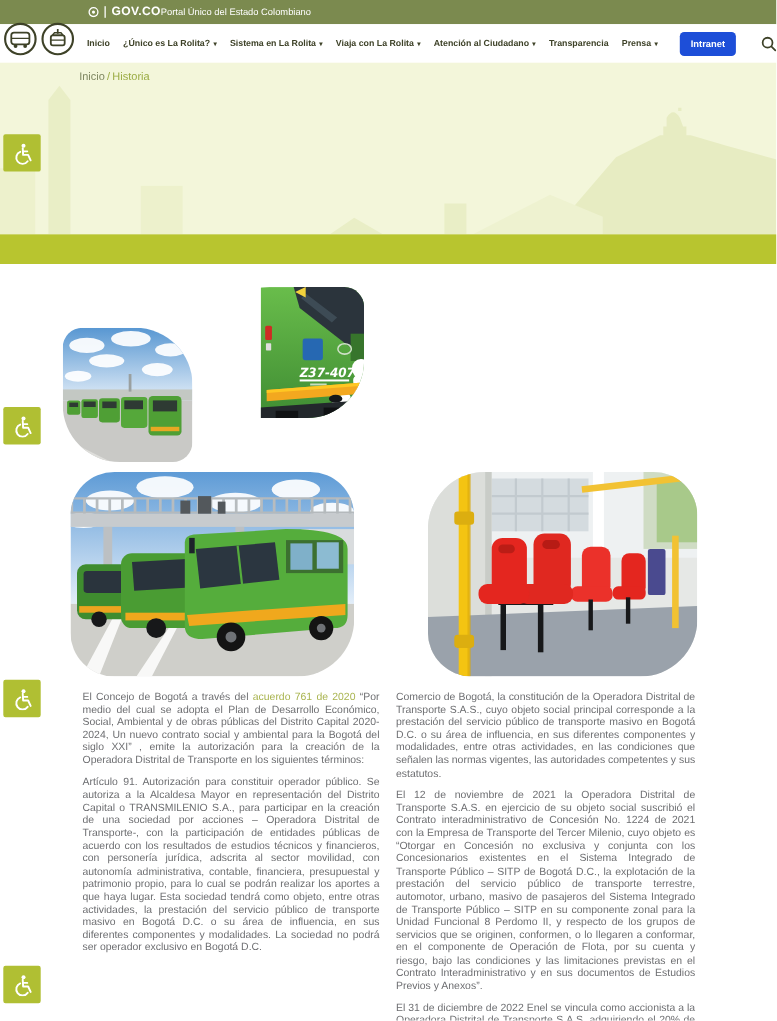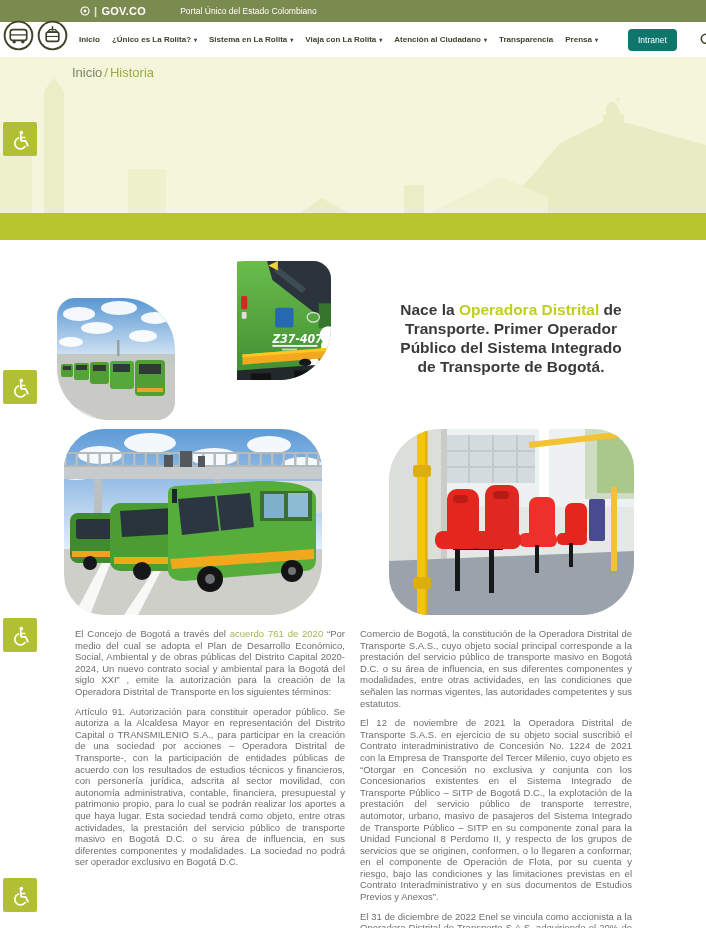--- a/index.html
+++ b/index.html
@@ -4,36 +4,36 @@
 <style>
   * { margin:0; padding:0; box-sizing:border-box; }
   html,body { background:#fff; }
   body { font-family:"Liberation Sans", sans-serif; }
   .page { position:relative; width:706px; height:928px; margin:0 auto; background:#fff; overflow:hidden; }
 
   
   .govbar { position:absolute; top:0; left:0; width:706px; height:22px; background:#7b8a4f; display:flex; align-items:center; color:#fff; }
   .govbar .logo { margin-left:80px; display:flex; align-items:center; gap:4px; font-weight:bold; font-size:11px; letter-spacing:.3px; }
   .govbar .logo .emb { display:inline-flex; }
-  .govbar .portal { margin-left:34px; font-size:8.5px; }
+  .govbar .portal { font-size:8.5px; }
 
   
   .navbar { position:absolute; top:22px; left:0; width:706px; height:35px; background:#fff; display:flex; align-items:center; }
   .brand { position:absolute; left:3px; top:-2px; display:flex; gap:3px; }
   .brand .circ { width:31px; height:31px; display:inline-flex; }
   .menu { display:flex; align-items:center; gap:12px; margin-left:79px; }
   .menu-item { font-size:8px; font-weight:700; color:#3e4228; text-decoration:none; white-space:nowrap; display:inline-flex; align-items:center; gap:3px; cursor:pointer; }
   .chev { font-size:6px; color:#3e4228; }
-  .intranet { margin-left:30px; background:#0f766e; color:#fff; border:none; border-radius:4px; font-family:inherit; font-size:8.5px; font-weight:400; padding:6px 10px; cursor:pointer; }
+  .intranet { margin-left:20px; background:#1d4ed8; color:#fff; border:none; border-radius:4px; font-family:inherit; font-size:8.5px; font-weight:700; padding:6px 10px; cursor:pointer; }
   .search { margin-left:22px; display:inline-flex; cursor:pointer; }
 
   
   .hero { position:absolute; top:57px; left:0; width:706px; height:156px; background:#f3f6da; overflow:hidden; }
   .skyline { position:absolute; bottom:0; left:0; width:706px; height:156px; }
-  .breadcrumb { position:absolute; top:8px; left:45px; font-size:13px; z-index:2;padding-left:27px; }
+  .breadcrumb { position:absolute; top:8px; left:45px; font-size:10px; z-index:2;padding-left:27px; }
   .breadcrumb .home { color:#7e8660; text-decoration:none; cursor:pointer; }
   .breadcrumb .sep { color:#9aab43; margin:0 2px; }
   .breadcrumb .cur { color:#9aab43; }
   .hero-title { position:absolute; top:102px; left:0; width:706px; text-align:center; font-size:29px; font-weight:600; letter-spacing:.4px; color:#26261f; z-index:2; }
   .hero-title .green { color:#85973b; }
 
   .band { position:absolute; top:213px; left:0; width:706px; height:27px; background:#b8c52f; }
 
   
   .a11y { position:absolute; left:3px; width:34px; height:34px; background:#b0bf33; border:none; border-radius:2px; display:flex; align-items:center; justify-content:center; color:#fff; cursor:pointer; z-index:5; }
@@ -246,21 +246,20 @@
       <rect x="66" y="120" width="22" height="2.5" fill="#e8f0e4" opacity=".8"></rect>
       <polygon points="8,128 132,119 132,133 8,142" fill="#f3a81f"></polygon>
       <polygon points="8,128 132,119 132,123 8,132" fill="#ffc722"></polygon>
       <ellipse cx="100" cy="139" rx="9" ry="5" fill="#15181a"></ellipse>
       <polygon points="0,150 138,141 138,163 0,163" fill="#23282c"></polygon>
       <rect x="20" y="154" width="30" height="9" fill="#101214"></rect>
       <rect x="84" y="150" width="34" height="10" fill="#101214"></rect>
     </svg>
   </div>
 
-  <h2 class="feature-heading"><span>Nace la </span><span class="hl">Operadora Distrital</span><span> de Transporte. Primer Operador Público del Sistema Integrado de Transporte de Bogotá.</span></h2>
 
   <div class="photo ph3">
     <svg viewBox="0 0 258 186" preserveAspectRatio="none">
       <defs>
           <linearGradient id="sky3" x1="0" y1="0" x2="0" y2="1">
             <stop offset="0" stop-color="#5e9bd6"></stop>
             <stop offset="1" stop-color="#e3eef9"></stop>
           </linearGradient>
         </defs>
       <rect width="258" height="120" fill="url(#sky3)"></rect>

